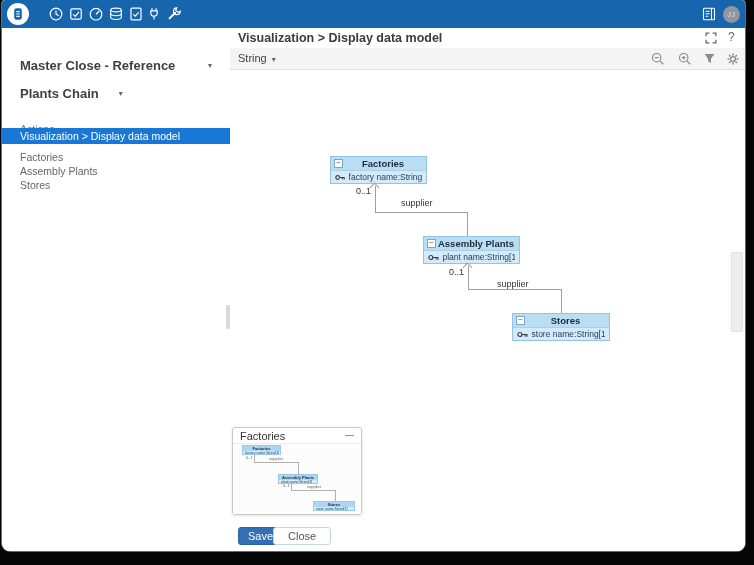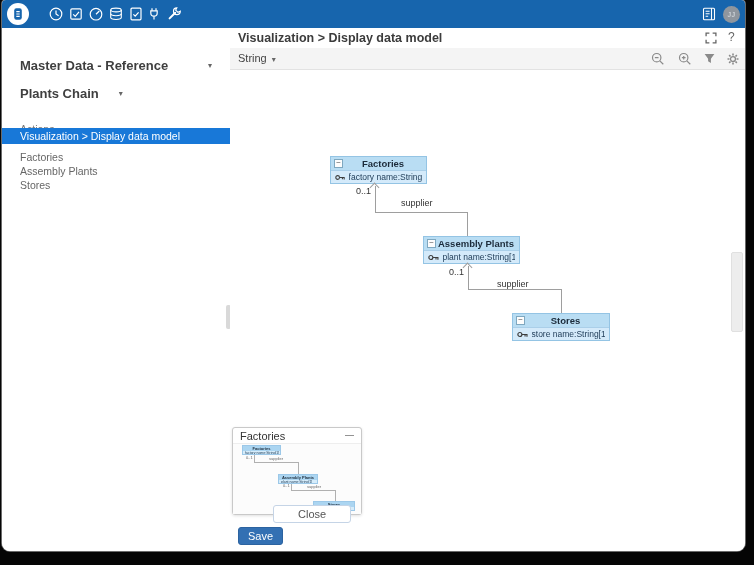--- a/index.html
+++ b/index.html
@@ -78,21 +78,21 @@
     text-align:center; line-height:5px; overflow:hidden; white-space:nowrap; }
   .mbody { height:5px; background:#d6ecfa; font-size:3.5px; color:#24415c; line-height:4px;
     padding-left:2px; overflow:hidden; white-space:nowrap; }
   .mline { position:absolute; background:#b0b0b0; }
   .mlabel { position:absolute; font-size:4px; color:#666; line-height:4px; }
 
   
   #saveBtn { position:absolute; left:8px; top:457px; height:18px; padding:0 9px; background:#3370b3;
     color:#fff; font-size:11px; border:1px solid #2c63a0; border-radius:3px; cursor:pointer;
     display:flex; align-items:center; }
-  #closeBtn { position:absolute; left:43px; top:435px; height:18px; padding:0 24px; background:#fff;
+  #closeBtn { position:absolute; left:43px; top:457px; height:18px; padding:0 14px; background:#fff;
     color:#555; font-size:11px; border:1px solid #c5d4e6; border-radius:3px; cursor:pointer;
     display:flex; align-items:center; }
 
   svg { display:block; }
 </style>
 </head>
 <body>
 
 <div id="win">
 
@@ -154,21 +154,21 @@
         <rect x="2.5" y="2.2" width="11" height="11.6" rx="1"></rect>
         <path d="M10.5 2.2 v11.6"></path>
         <path d="M4.6 5.2 h4 M4.6 7.7 h4 M4.6 10.2 h2.6"></path>
       </svg>
     </div>
     <div id="avatar">JJ</div>
   </div>
 
   <div id="sidebar">
     <div class="ds-row" style="top:28px; width:192px">
-      <span>Master Data - Reference</span>
+      <span>Master Close - Reference</span>
       <span class="caret">▾</span>
     </div>
     <div class="ds-row" style="top:56px; width:auto; gap:10px">
       <span style="margin-right:10px">Plants Chain</span>
       <span class="caret">▾</span>
     </div>
     <div id="actionsRow">
       <span>Actions</span>
       <span class="caret">▾</span>
     </div>

